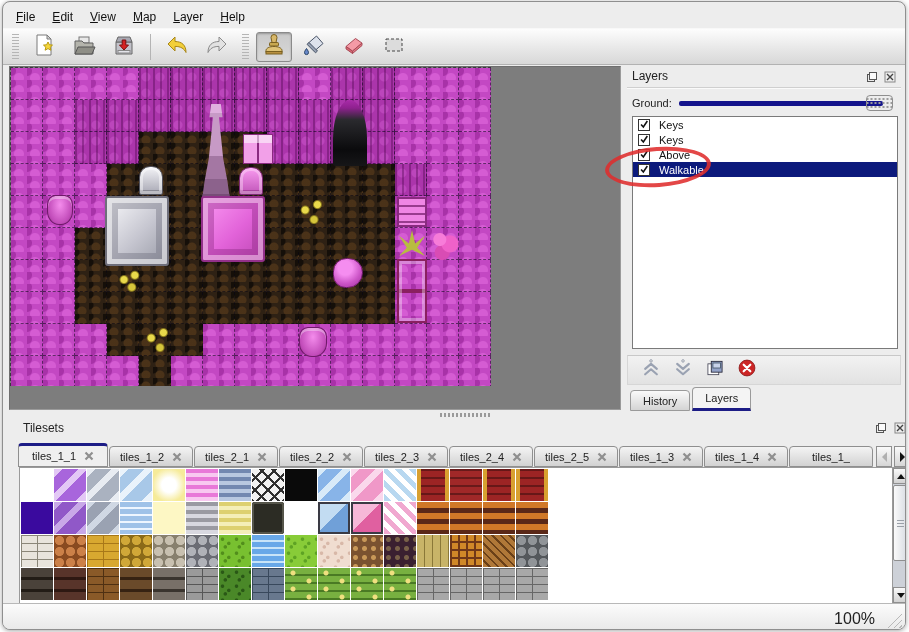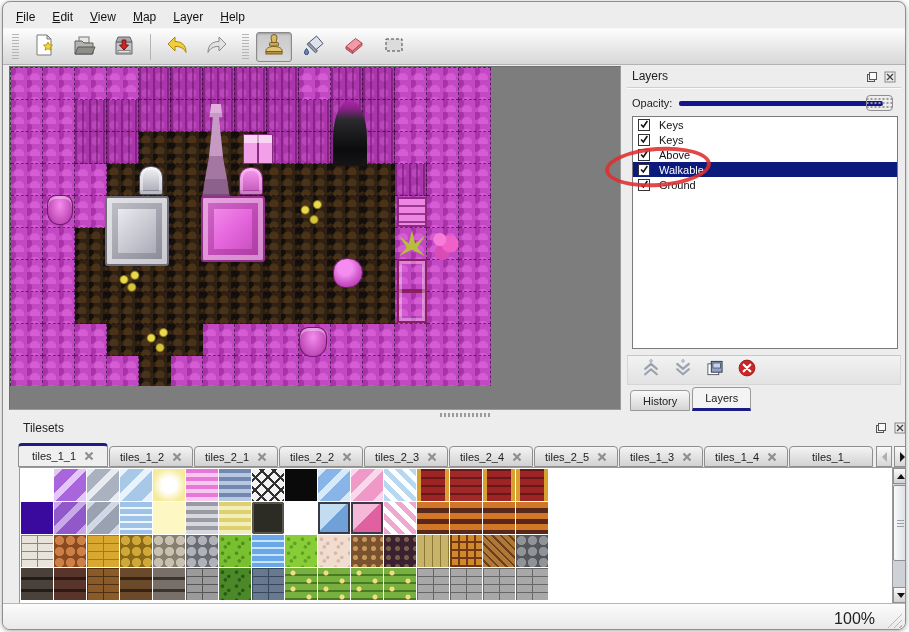--- a/index.html
+++ b/index.html
@@ -456,21 +456,21 @@
           <rect x="3.5" y="1.5" width="7" height="7" fill="#fafafa" stroke="#555"></rect>
         </svg>
     </div>
     <div class="dock-ico" style="right:8px">
       <svg viewBox="0 0 12 12">
           <rect x="1" y="1" width="10" height="10" fill="none" stroke="#888"></rect>
           <path d="M3 3l6 6M9 3l-6 6" stroke="#444" stroke-width="1.4"></path>
         </svg>
     </div>
     <div class="groove"></div>
-    <div class="opacity-label">Opacity:</div>
+    <div class="opacity-label">Ground:</div>
     <div class="slider-track"></div>
     <div class="slider-handle"></div>
     <div class="layer-list">
         <div class="lrow">
           <span class="cbox">
             <svg viewBox="0 0 12 12">
               <path d="M2.5 6l2.7 3L10 1.8" fill="none" stroke="#111" stroke-width="1.9"></path>
             </svg>
           </span>
           <span>Keys</span>
@@ -491,28 +491,20 @@
           </span>
           <span>Above</span>
         </div>
         <div class="lrow sel">
           <span class="cbox">
             <svg viewBox="0 0 12 12">
               <path d="M2.5 6l2.7 3L10 1.8" fill="none" stroke="#111" stroke-width="1.9"></path>
             </svg>
           </span>
           <span>Walkable</span>
-        </div>
-        <div class="lrow">
-          <span class="cbox">
-            <svg viewBox="0 0 12 12">
-              <path d="M2.5 6l2.7 3L10 1.8" fill="none" stroke="#111" stroke-width="1.9"></path>
-            </svg>
-          </span>
-          <span>Ground</span>
         </div>
       </div>
     <div class="dockbtns">
         <span class="dbtn">
           <span><svg viewBox="0 0 24 24">
               <circle cx="12" cy="3.5" r="1.5" fill="none" stroke="#8890a0"></circle>
               <path d="M5 13l7-6 7 6M5 19.5l7-6 7 6" fill="none" stroke="#9aa2b2" stroke-width="2.6" stroke-linejoin="round" stroke-linecap="round"></path>
             </svg></span>
         </span>
         <span class="dbtn">

